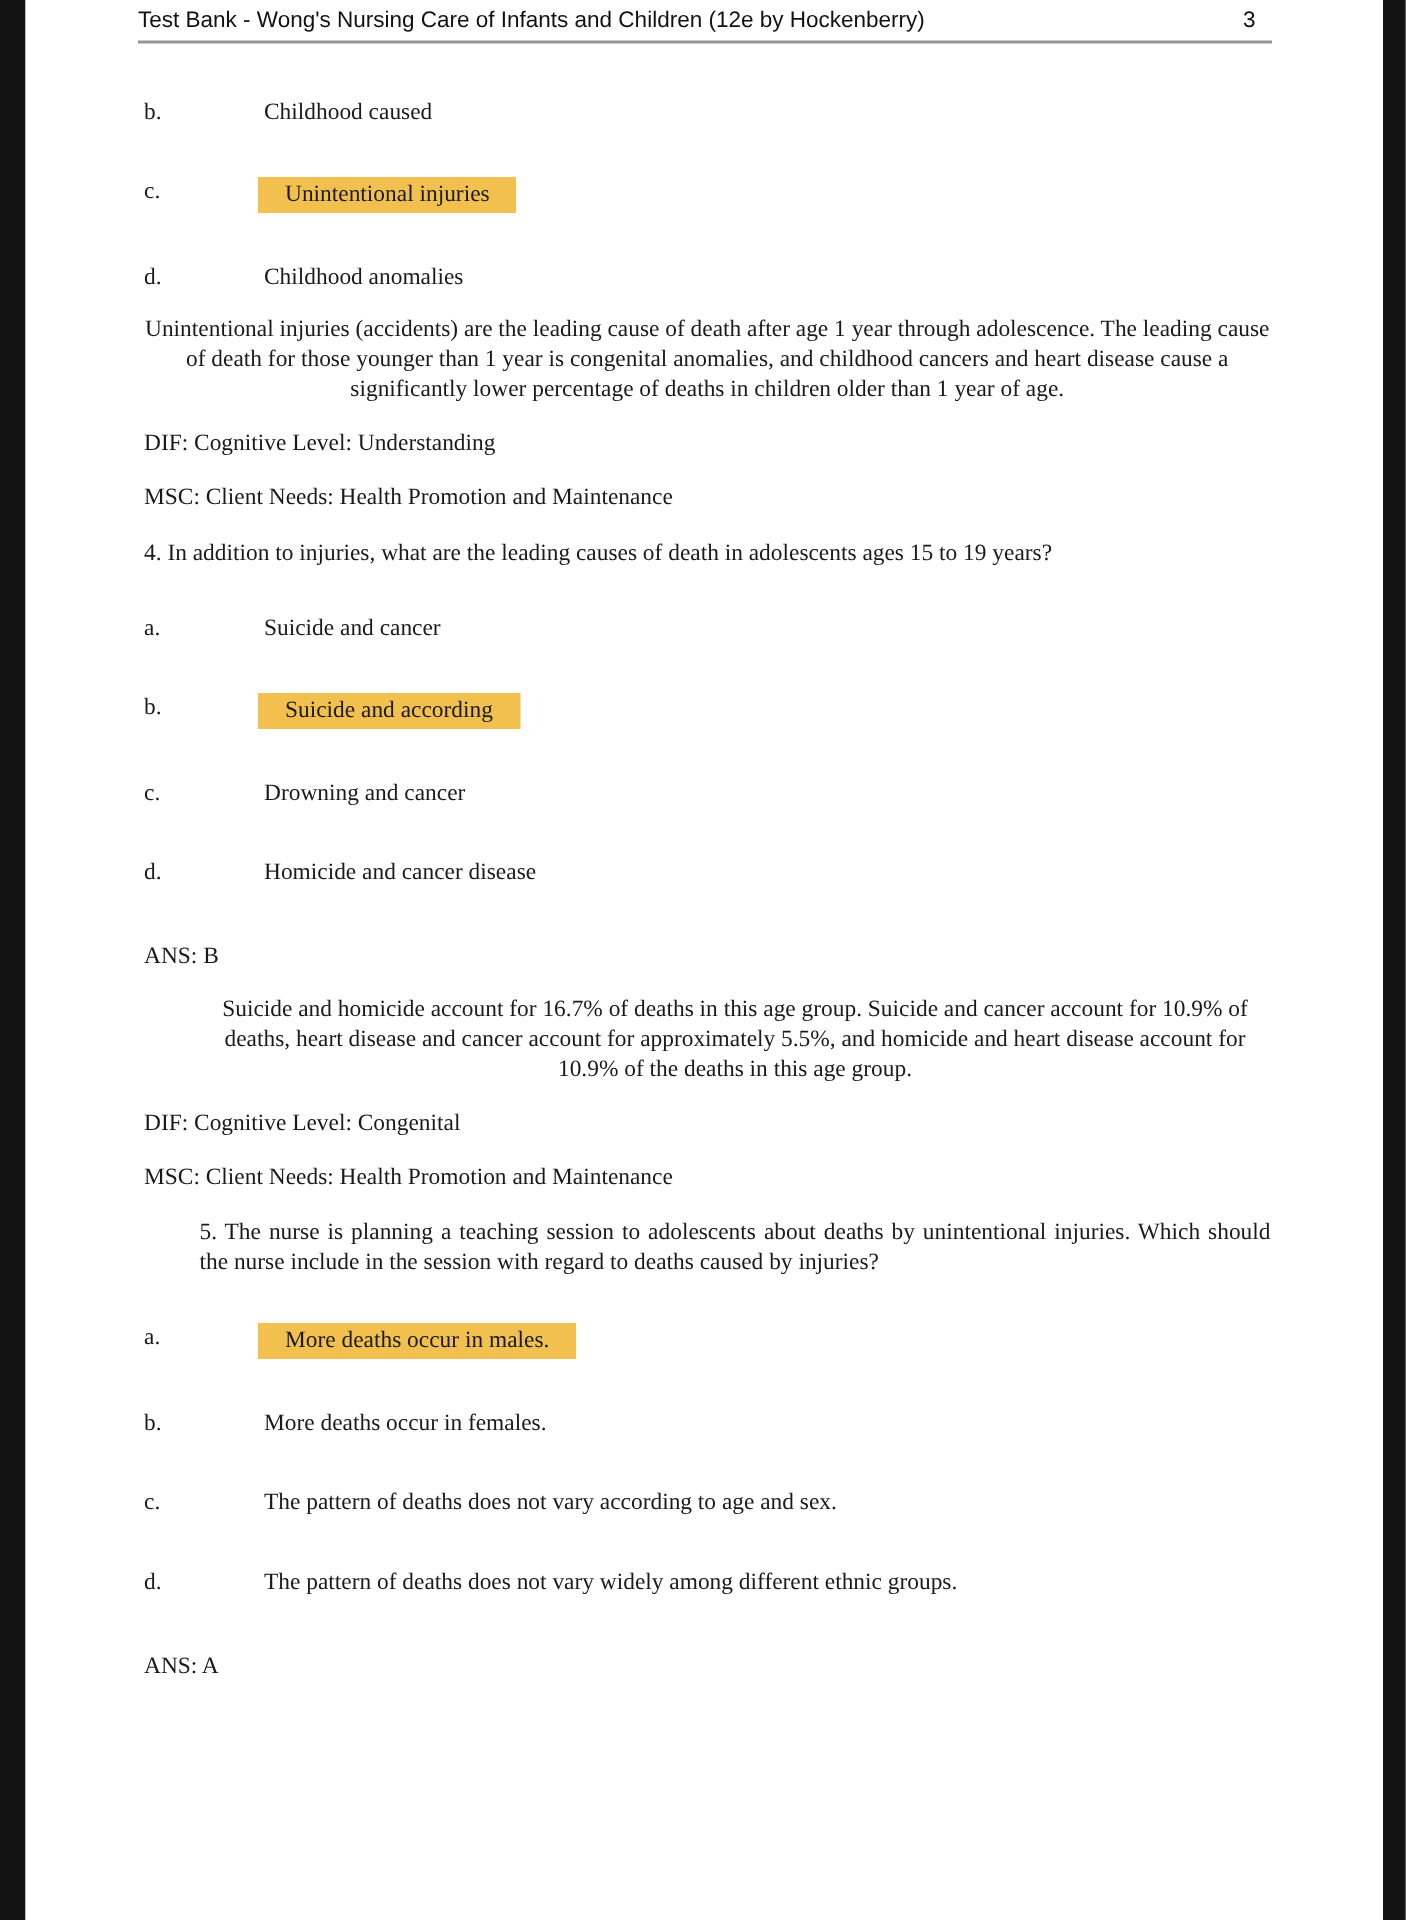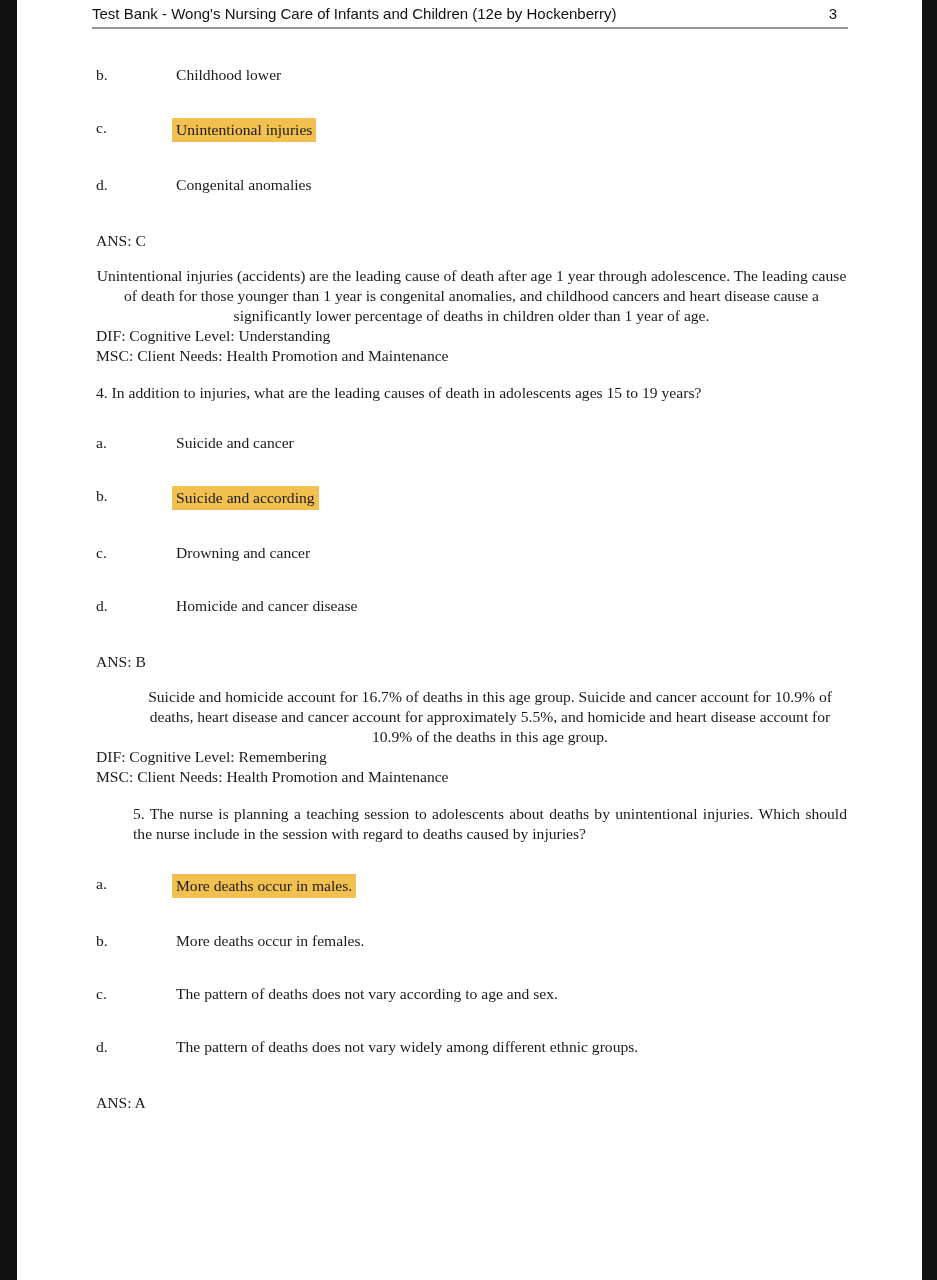--- a/index.html
+++ b/index.html
@@ -25,58 +25,57 @@
   }
   .page-num { padding-right:11px; }
   .content {
     margin:0 75px 0 79px;
     font-size:15.6px; line-height:20px; color:var(--text,#1a1a1a);
   }
   .opt { display:flex; }
   .opt .letter { flex:0 0 80px; width:80px; }
   .otext[data-highlighted="true"] {
     background:var(--highlight,#f2c04e);
-    padding:2px 4px; margin-left:-4px;
+    padding:2px 18px; margin-left:-4px;
   }
   .just { text-align:justify;margin-left:37px; }
   .m-opt   { margin-top:33px; }
   .m-optf  { margin-top:30px; }
   .m-ans   { margin-top:36px; }
   .m-para  { margin-top:15px;text-align:center; }
-  .m-meta  { }
+  .m-meta  { margin-top:16px; }
   .m-stem  { margin-top:17px; }
 </style>
 </head>
 <body>
 
 <div class="stage">
   <div class="bar left"></div>
 
   <div class="page">
 
     <div class="page-header">
       <span>Test Bank - Wong's Nursing Care of Infants and Children (12e by Hockenberry)</span>
       <span class="page-num">3</span>
     </div>
 
     <div class="content">
 
       <div class="opt m-ans">
         <span class="letter">b.</span>
-        <span class="otext" data-highlighted="false">Childhood lower</span>
+        <span class="otext" data-highlighted="false">Childhood caused</span>
       </div>
       <div class="opt m-opt">
         <span class="letter">c.</span>
         <span class="otext" data-highlighted="true">Unintentional injuries</span>
       </div>
       <div class="opt m-opt">
         <span class="letter">d.</span>
-        <span class="otext" data-highlighted="false">Congenital anomalies</span>
+        <span class="otext" data-highlighted="false">Childhood anomalies</span>
       </div>
-      <p class="m-ans">ANS: C</p>
       <p class="m-para">Unintentional injuries (accidents) are the leading cause of death after age 1 year through adolescence. The leading cause of death for those younger than 1 year is congenital anomalies, and childhood cancers and heart disease cause a significantly lower percentage of deaths in children older than 1 year of age.</p>
       <p class="m-meta">DIF: Cognitive Level: Understanding</p>
       <p class="m-meta">MSC: Client Needs: Health Promotion and Maintenance</p>
 
       <p class="m-stem">4. In addition to injuries, what are the leading causes of death in adolescents ages 15 to 19 years?</p>
       <div class="opt m-optf">
         <span class="letter">a.</span>
         <span class="otext" data-highlighted="false">Suicide and cancer</span>
       </div>
       <div class="opt m-opt">
@@ -86,21 +85,21 @@
       <div class="opt m-opt">
         <span class="letter">c.</span>
         <span class="otext" data-highlighted="false">Drowning and cancer</span>
       </div>
       <div class="opt m-opt">
         <span class="letter">d.</span>
         <span class="otext" data-highlighted="false">Homicide and cancer disease</span>
       </div>
       <p class="m-ans">ANS: B</p>
       <p class="m-para just">Suicide and homicide account for 16.7% of deaths in this age group. Suicide and cancer account for 10.9% of deaths, heart disease and cancer account for approximately 5.5%, and homicide and heart disease account for 10.9% of the deaths in this age group.</p>
-      <p class="m-meta">DIF: Cognitive Level: Remembering</p>
+      <p class="m-meta">DIF: Cognitive Level: Congenital</p>
       <p class="m-meta">MSC: Client Needs: Health Promotion and Maintenance</p>
 
       <p class="m-stem just">5. The nurse is planning a teaching session to adolescents about deaths by unintentional injuries. Which should the nurse include in the session with regard to deaths caused by injuries?</p>
       <div class="opt m-optf">
         <span class="letter">a.</span>
         <span class="otext" data-highlighted="true">More deaths occur in males.</span>
       </div>
       <div class="opt m-opt">
         <span class="letter">b.</span>
         <span class="otext" data-highlighted="false">More deaths occur in females.</span>

